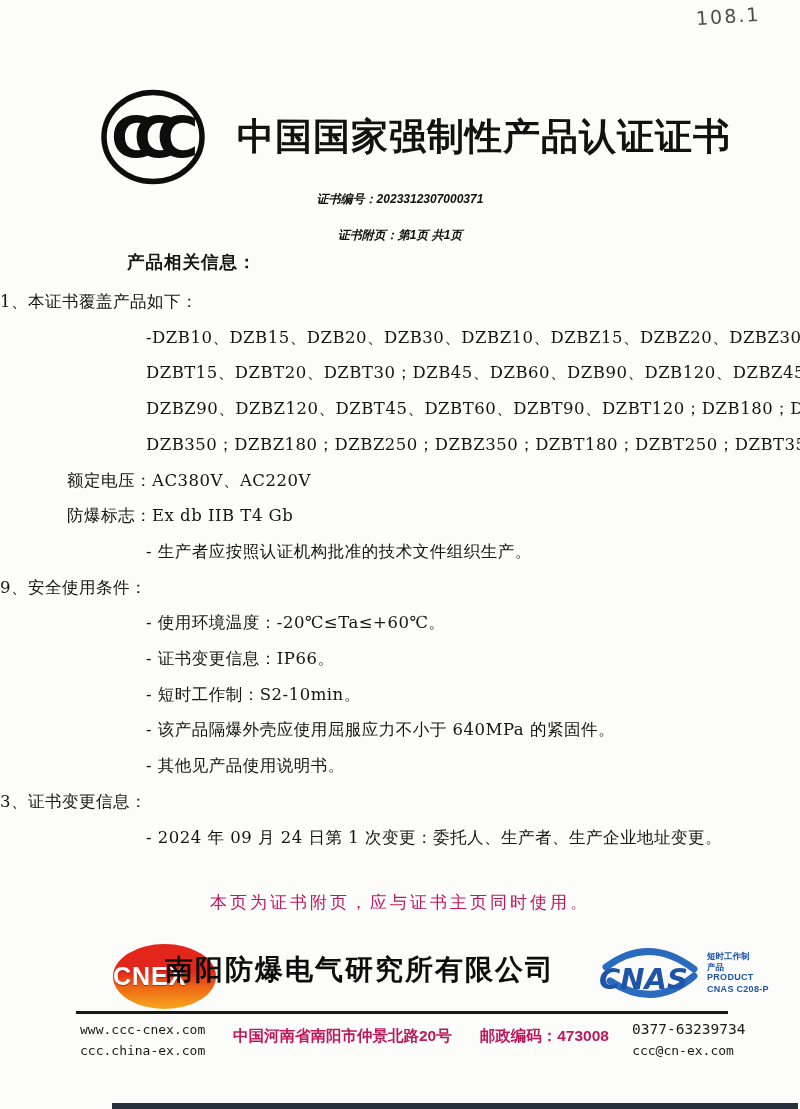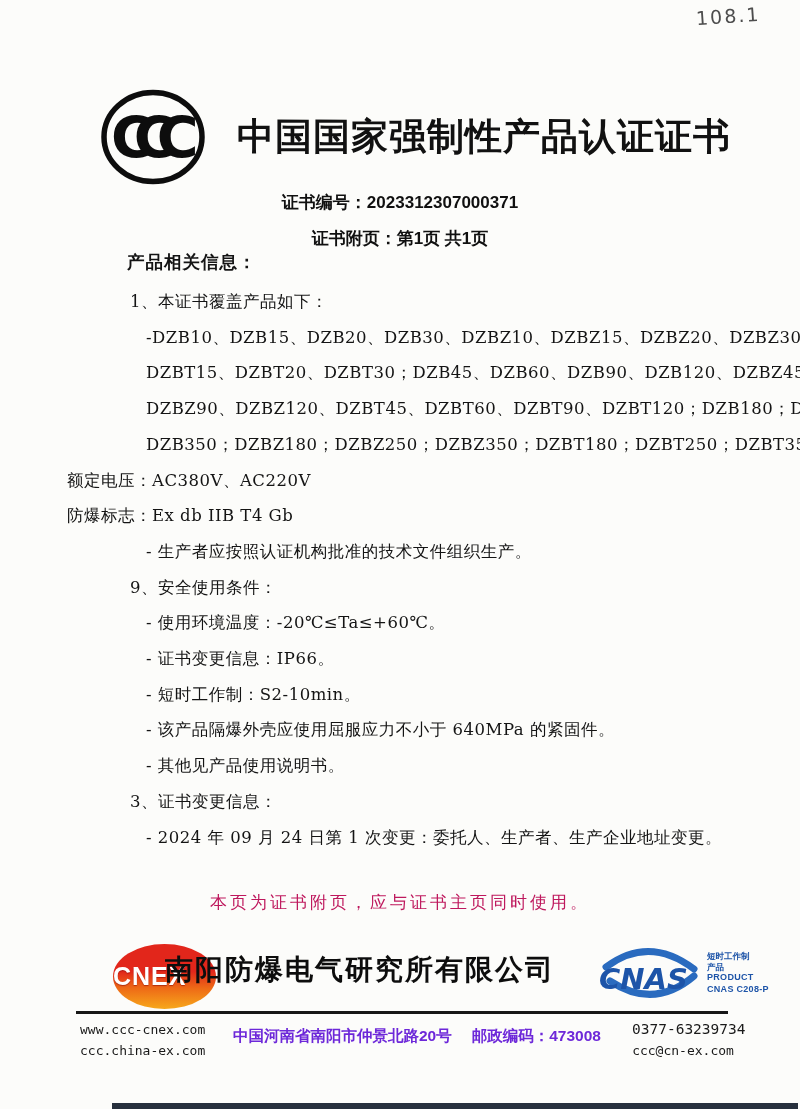--- a/index.html
+++ b/index.html
@@ -45,22 +45,23 @@
     white-space: nowrap;
     color: #111;
   }
 
   .cert-line {
     position: absolute;
     left: 0; right: 0;
     text-align: center;
     font-family: "Liberation Sans", sans-serif;
     font-weight: 700;
-    font-size: 17px;
+    font-size: 12px;
     color: #101010;
+    font-style: italic;
   }
   .cert-line.no1 { top: 191px; }
   .cert-line.no2 { top: 227px; }
 
   
   .section-heading {
     position: absolute;
     top: 250px;
     left: 127px;
     font-size: 17.5px;
@@ -72,21 +73,21 @@
     top: 284px;
     left: 0;
     right: 60px;
   }
   .content .line {
     line-height: 35.7px;
     font-size: 16.5px;
     letter-spacing: 0.5px;
     white-space: nowrap;
   }
-  .content .line.num  { padding-left: 130px; }
+  .content .line.num  { }
   .content .line.sub  { padding-left: 146px; }
   .content .line.sub2 { padding-left: 67px; }
 
   
   .page-note {
     position: absolute;
     top: 891px;
     left: 0; right: 0;
     text-align: center;
     font-size: 17px;
@@ -163,25 +164,25 @@
     font-size: 13px;
     line-height: 20.5px;
     color: #1a1a1a;
     white-space: nowrap;
   }
   .contact-addr {
     position: absolute;
     top: 1026px;
     left: 233px;
     display: flex;
-    gap: 20px;
+    gap: 28px;
     font-family: "Liberation Sans", sans-serif;
     font-size: 15.5px;
     font-weight: 600;
-    color: #6d28d9;
+    color: #be185d;
     white-space: nowrap;
     align-items: flex-end;
   }
   .contact-right {
     position: absolute;
     top: 1019px;
     left: 632px;
     width: 102px;
     text-align: center;
     font-family: "DejaVu Sans Mono", monospace;

